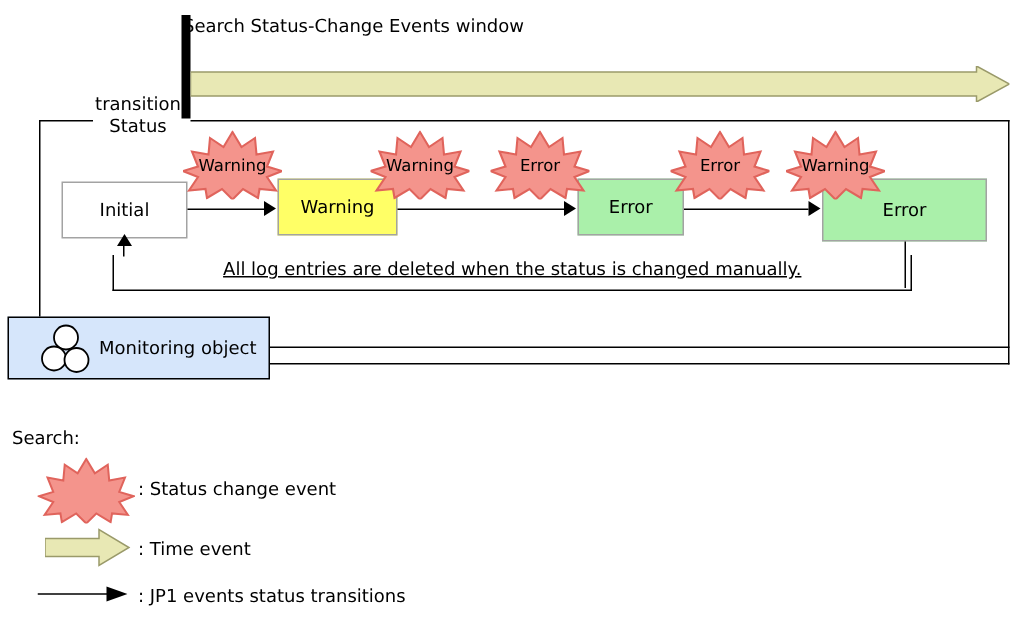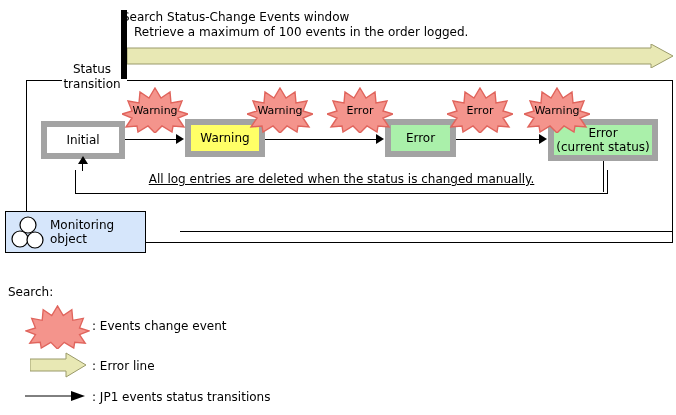--- a/index.html
+++ b/index.html
@@ -39,21 +39,21 @@
     left:127px;top:80px;width:546px;height:1px;background:#000;
   }
   #status-transition-label{
     left:47px;top:62px;width:90px;text-align:center;
     font-size:12px;line-height:15px;
   }
 
   
   .state-box{
     box-sizing:border-box;
-    border:6px solid #a3a3a3;
+    border:1px solid #a3a3a3;
     display:flex;align-items:center;justify-content:center;
     text-align:center;
     font-size:12px;
     line-height:14px;
   }
   #box-initial{left:41px;top:121px;width:84px;height:38px;background:#ffffff;}
   #box-warning{left:185px;top:119px;width:80px;height:38px;background:#ffff66;}
   #box-error1{left:385px;top:119px;width:71px;height:38px;background:#aaf0aa;}
   #box-error-current{left:548px;top:119px;width:110px;height:42px;background:#aaf0aa;}
 
@@ -78,23 +78,23 @@
     border-right:5px solid transparent;
     border-bottom:8px solid #000;
   }
   #manual-note{
     left:75px;top:172px;width:533px;text-align:center;
     font-size:12px;line-height:15px;text-decoration:underline;
   }
 
   
   #monitoring-box{
-    left:5px;top:211px;width:141px;height:42px;
+    left:5px;top:211px;width:175px;height:42px;
     background:#d6e6fb;border:1px solid #000;box-sizing:border-box;
-    display:flex;align-items:center;
+    display:flex;align-items:center;padding-left:16px;
   }
   #monitoring-icon{width:44px;height:40px;flex:0 0 44px;}
   #monitoring-label{font-size:12px;}
   #mon-connector{left:180px;top:231px;width:493px;height:1px;background:#000;}
   #current-down{left:603px;top:161px;width:1px;height:31px;background:#000;}
 
   
   #legend-title{left:8px;top:285px;font-size:12px;}
   .legend-row{font-size:12px;line-height:14px;}
   #legend-star-text{left:92px;top:319px;}
@@ -111,56 +111,54 @@
     display:flex;align-items:center;justify-content:center;
     font-size:11px;color:#000;pointer-events:none;
   }
   .star-wrap{position:absolute;}
 </style>
 </head>
 <body>
 
 <div class="abs" id="header-block">
   <div class="hdr-line1">Search Status-Change Events window</div>
-  <div class="hdr-line2">Retrieve a maximum of 100 events in the order logged.</div>
 </div>
 
 <div class="abs" id="timeline-bar"></div>
 
 <div class="abs" id="timeline-arrow">
   <svg width="546" height="24" viewBox="0 0 546 24">
     <polygon points="0,4 524,4 524,0 546,12 524,24 524,20 0,20" fill="#e8e8b4" stroke="#9a9a6a" stroke-width="1"></polygon>
   </svg>
 </div>
 
 <div class="abs" id="status-frame"></div>
 <div class="abs" id="status-frame-top-left"></div>
 <div class="abs" id="status-frame-top-right"></div>
 
 <div class="abs" id="status-transition-label">
+  <div>transition</div>
   <div>Status</div>
-  <div>transition</div>
 </div>
 
 <div class="abs state-box" id="box-initial">
   <span>Initial</span>
 </div>
 
 <div class="abs state-box" id="box-warning">
   <span>Warning</span>
 </div>
 
 <div class="abs state-box" id="box-error1">
   <span>Error</span>
 </div>
 
 <div class="abs state-box" id="box-error-current">
   <div>
     <div>Error</div>
-    <div>(current status)</div>
   </div>
 </div>
 
 <div class="abs h-line" style="left:125px;top:139px;width:51px;"></div>
 <div class="abs arrowhead" style="left:176px;top:134px;"></div>
 
 <div class="abs h-line" style="left:265px;top:139px;width:111px;"></div>
 <div class="abs arrowhead" style="left:376px;top:134px;"></div>
 
 <div class="abs h-line" style="left:456px;top:139px;width:83px;"></div>
@@ -219,28 +217,28 @@
 </div>
 <div class="abs" id="mon-connector"></div>
 
 <div class="abs" id="legend-title">Search:</div>
 
 <div class="abs" id="legend-star">
   <svg width="65" height="44" viewBox="0 0 66 46">
     <polygon points="33,1 39,11 48,5 49,16 60,14 56,24 66,27 56,31 62,40 51,39 50,45 40,39 33,46 26,39 16,45 15,39 4,40 10,31 0,27 10,24 6,14 17,16 18,5 27,11" fill="#f4948c" stroke="#e0645c" stroke-width="1.4"></polygon>
   </svg>
 </div>
-<div class="abs legend-row" id="legend-star-text">: Events change event</div>
+<div class="abs legend-row" id="legend-star-text">: Status change event</div>
 
 <div class="abs" id="legend-arrow">
   <svg width="57" height="26" viewBox="0 0 57 26">
     <polygon points="0,7 36,7 36,1 56,13 36,25 36,19 0,19" fill="#e8e8b4" stroke="#9a9a6a" stroke-width="1"></polygon>
   </svg>
 </div>
-<div class="abs legend-row" id="legend-time-text">: Error line</div>
+<div class="abs legend-row" id="legend-time-text">: Time event</div>
 
 <div class="abs" id="legend-transition">
   <svg width="60" height="12" viewBox="0 0 60 12">
     <line x1="0" y1="6" x2="48" y2="6" stroke="#000" stroke-width="1"></line>
     <polygon points="46,1 60,6 46,11" fill="#000"></polygon>
   </svg>
 </div>
 <div class="abs legend-row" id="legend-trans-text">: JP1 events status transitions</div>
 
 </body></html>

